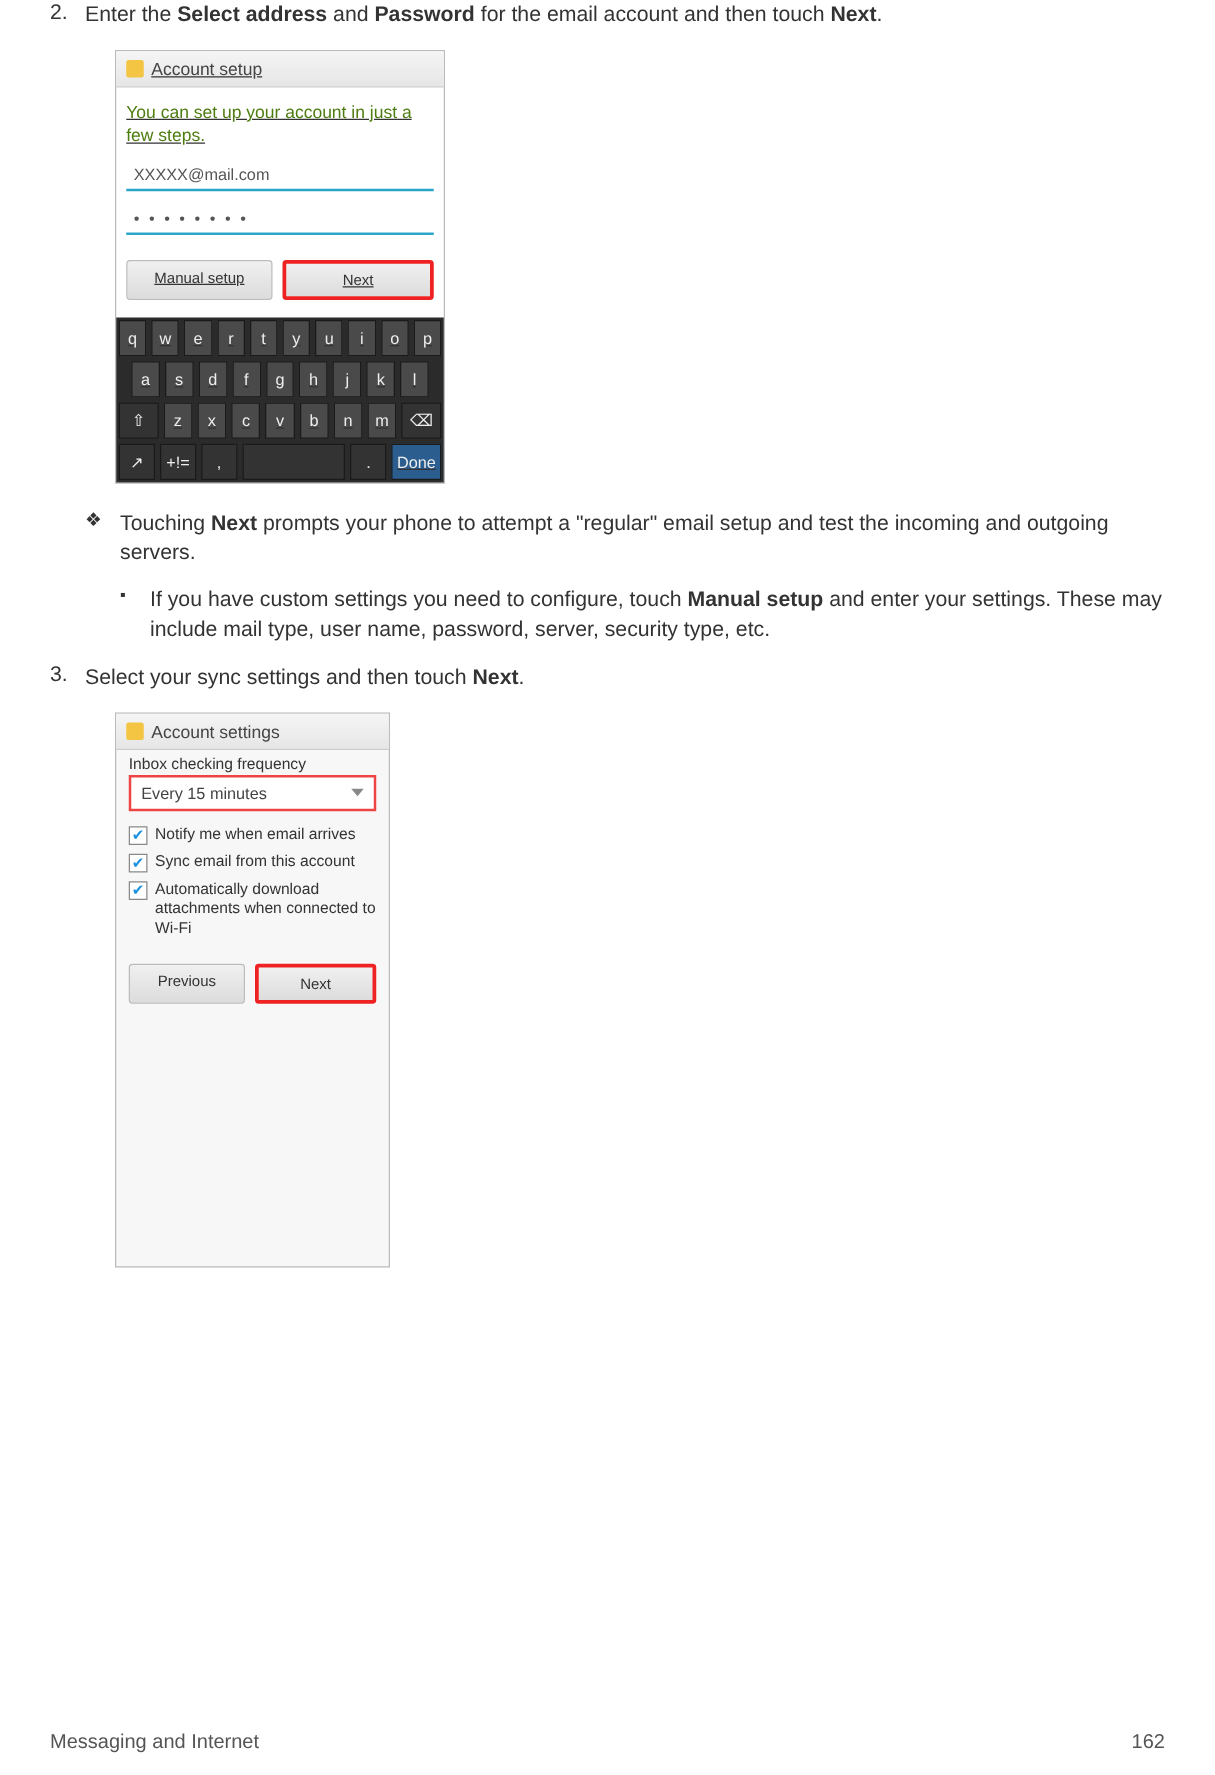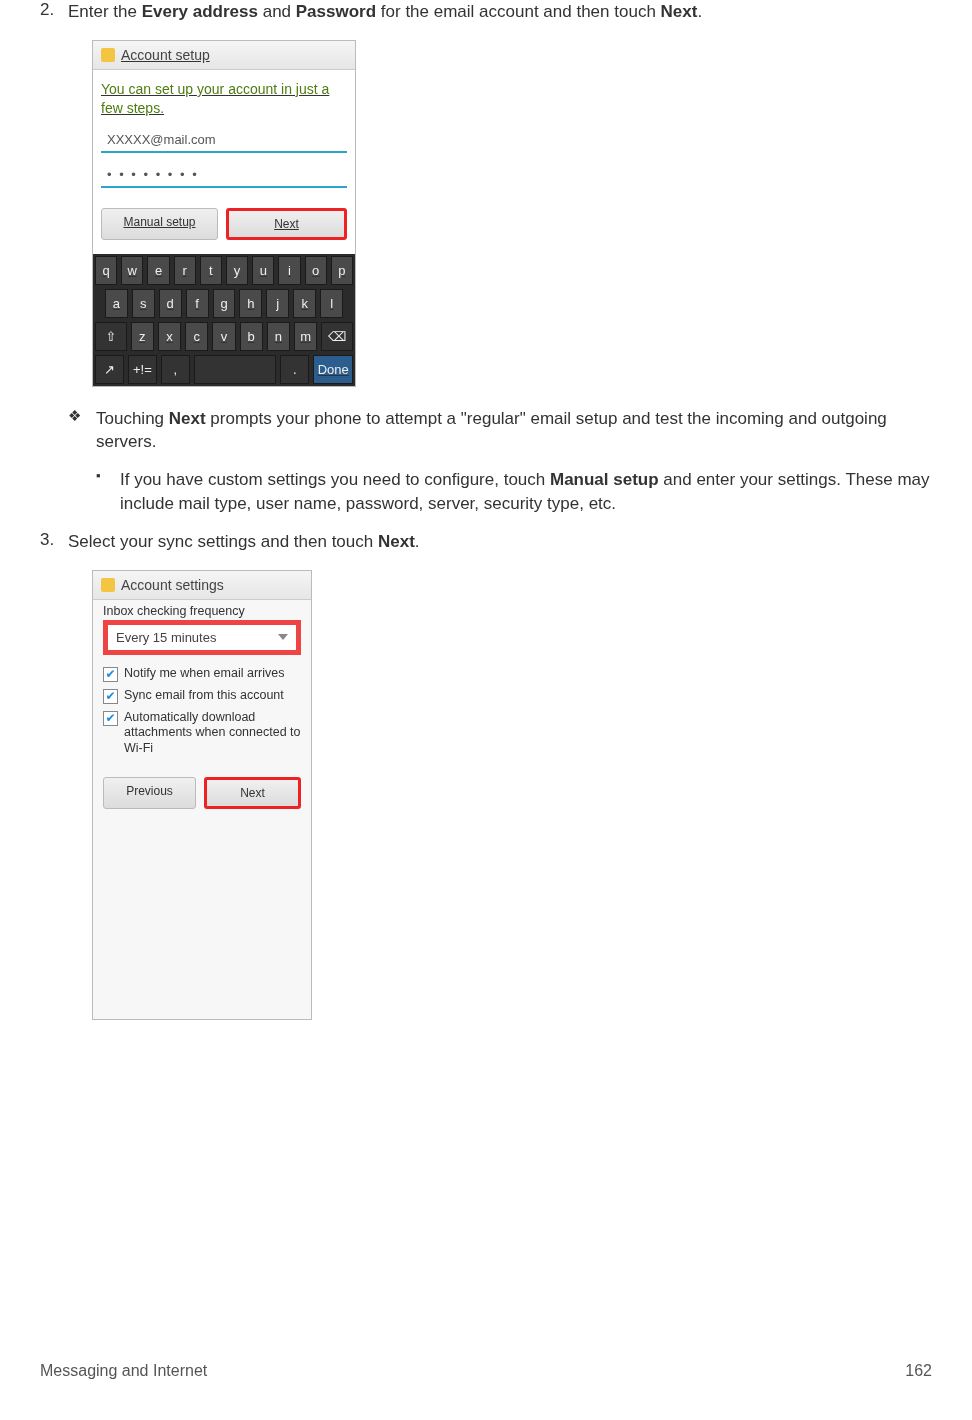--- a/index.html
+++ b/index.html
@@ -55,43 +55,43 @@
     color:#eee; text-align:center; font-size:13px; padding:6px 0;
   }
   .kb-key.dark { background:#333; }
   .kb-key.wide1 { flex: 1.4; }
   .kb-key.done { background:#2b5e8f; }
 
   .phone2 { width: 220px; border: 1px solid #bbb; background: #f7f7f7; }
   .p2-label { font-size: 12.5px; color:#333; padding: 4px 10px 0 10px; }
   .p2-dd {
     margin: 2px 10px 8px 10px; background:#fff;
-    border:5px solid #ef4444; padding:5px 8px; font-size:13px; color:#444;
+    border:2px solid #ef4444; padding:5px 8px; font-size:13px; color:#444;
     display:flex; justify-content:space-between; align-items:center;
   }
   .p2-dd-tri { width:0;height:0;border-left:5px solid transparent;border-right:5px solid transparent;border-top:6px solid #888; }
   .p2-check-row { display:flex; align-items:flex-start; gap:6px; padding: 3px 10px; font-size:12.5px; color:#333; line-height:1.25; }
   .p2-check { width:15px; height:15px; border:1px solid #888; background:#fff; display:flex;align-items:center;justify-content:center; flex-shrink:0; margin-top:1px;}
   .p2-check::after { content:"✔"; color:#1a8fe0; font-size:12px; }
   .p2-btns { display:flex; gap:8px; padding: 18px 10px 10px 10px; }
   .p2-fill { height: 200px; }
 
   .footer {
-    position: absolute; bottom: 40px; left: 40px; right: 40px;
+    position: absolute; bottom: 17px; left: 40px; right: 40px;
     display:flex; justify-content:space-between;
     font-size: 16px; color:#555;
   }
 </style>
 </head>
 <body>
 
 <div class="step">
   <div class="step-num">2.</div>
   <div class="step-text">
-    <span>Enter the </span><span class="bold">Every address</span><span> and </span><span class="bold">Password</span><span> for the email account and then touch </span><span class="bold">Next</span><span>.</span>
+    <span>Enter the </span><span class="bold">Select address</span><span> and </span><span class="bold">Password</span><span> for the email account and then touch </span><span class="bold">Next</span><span>.</span>
   </div>
 </div>
 
 <div class="phone-wrap">
   <div class="phone1">
     <div class="p-header">
       <span class="p-header-icon"></span>
       <span>Account setup</span>
     </div>
     <div class="p-body">

